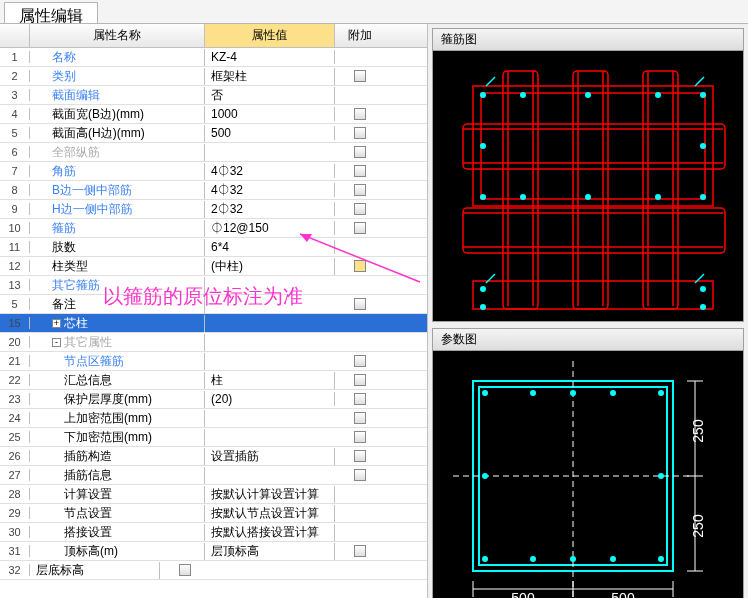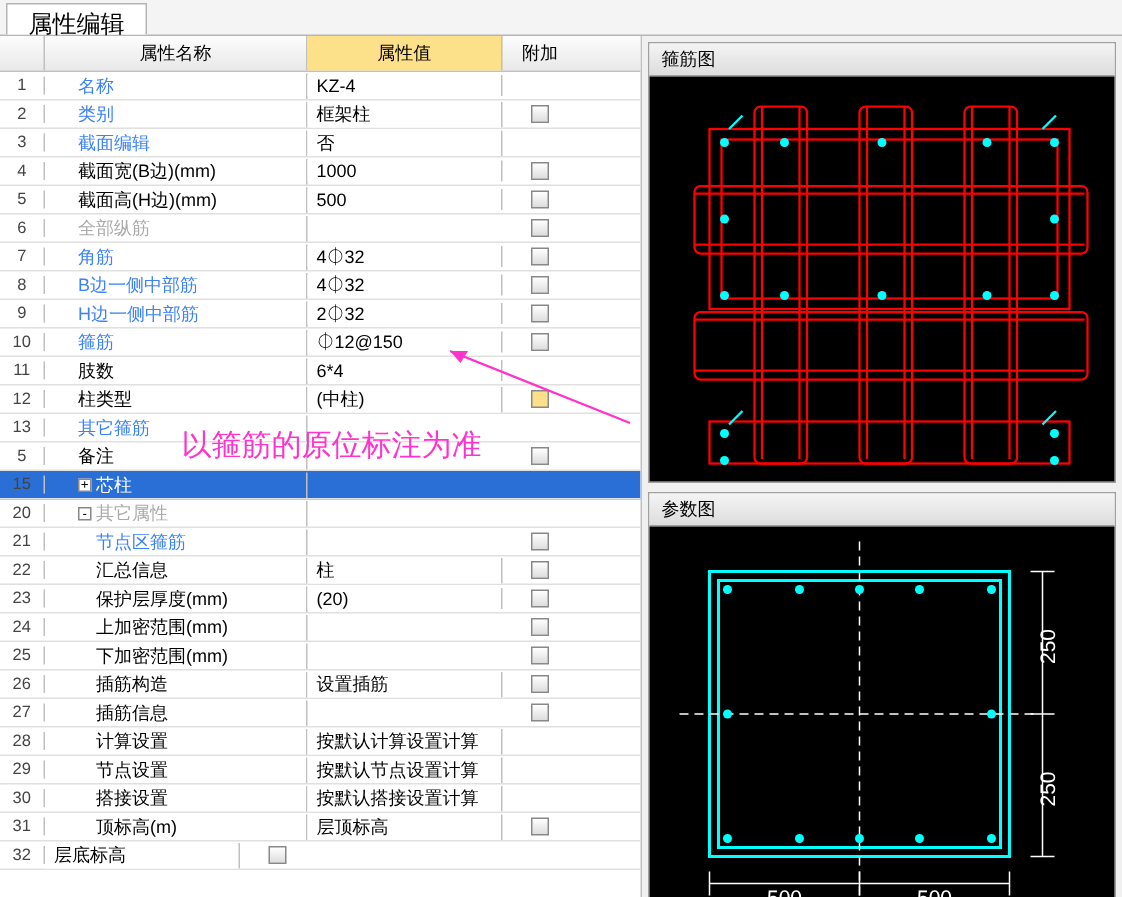--- a/index.html
+++ b/index.html
@@ -410,17 +410,17 @@
           <text class="dim-text" x="90" y="252">500</text>
           <text class="dim-text" x="190" y="252">500</text>
           <text class="dim-text" x="270" y="80" transform="rotate(-90 270 80)">250</text>
           <text class="dim-text" x="270" y="175" transform="rotate(-90 270 175)">250</text>
         </svg>
       </div>
     </div>
   </div>
 </div>
 
-<div class="annot" style="left:121px; top:283px;">以箍筋的原位标注为准</div>
+<div class="annot" style="left:103px; top:283px;">以箍筋的原位标注为准</div>
 <svg class="arrow-line" style="left:300px; top:228px;" width="130" height="60">
   <line x1="0" y1="6" x2="120" y2="54" stroke="#ff33cc" stroke-width="1.5"></line>
   <polygon points="0,6 12,6 7,14" fill="#ff33cc"></polygon>
 </svg>
 
 </body></html>

